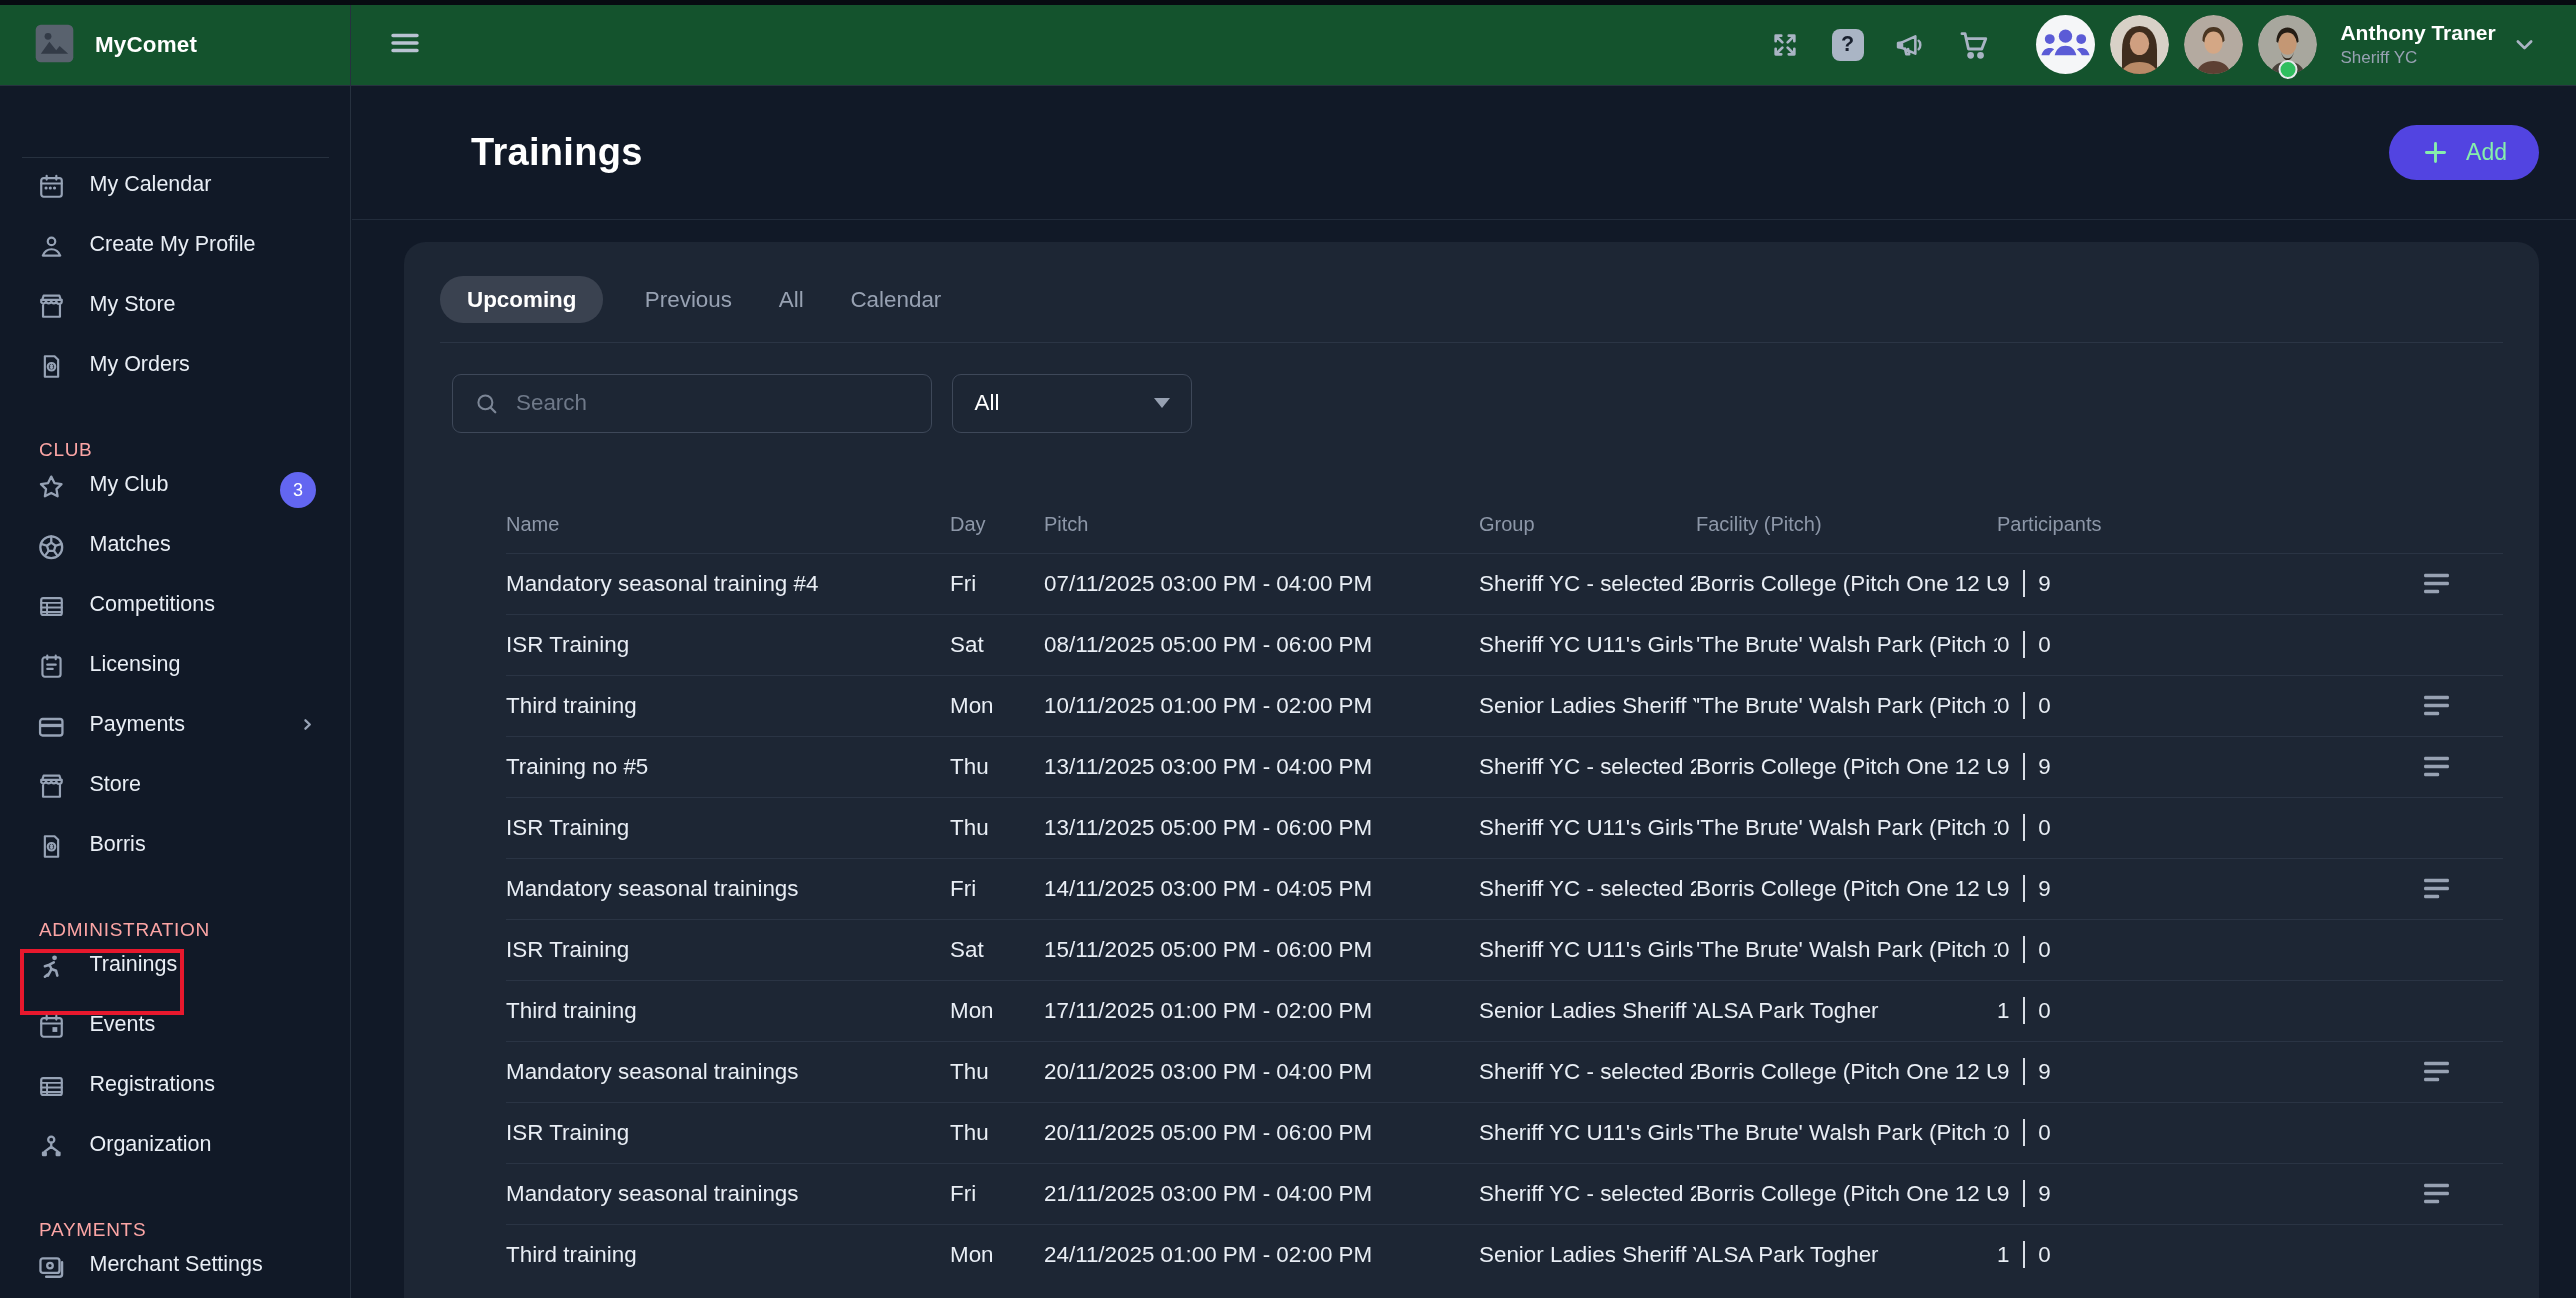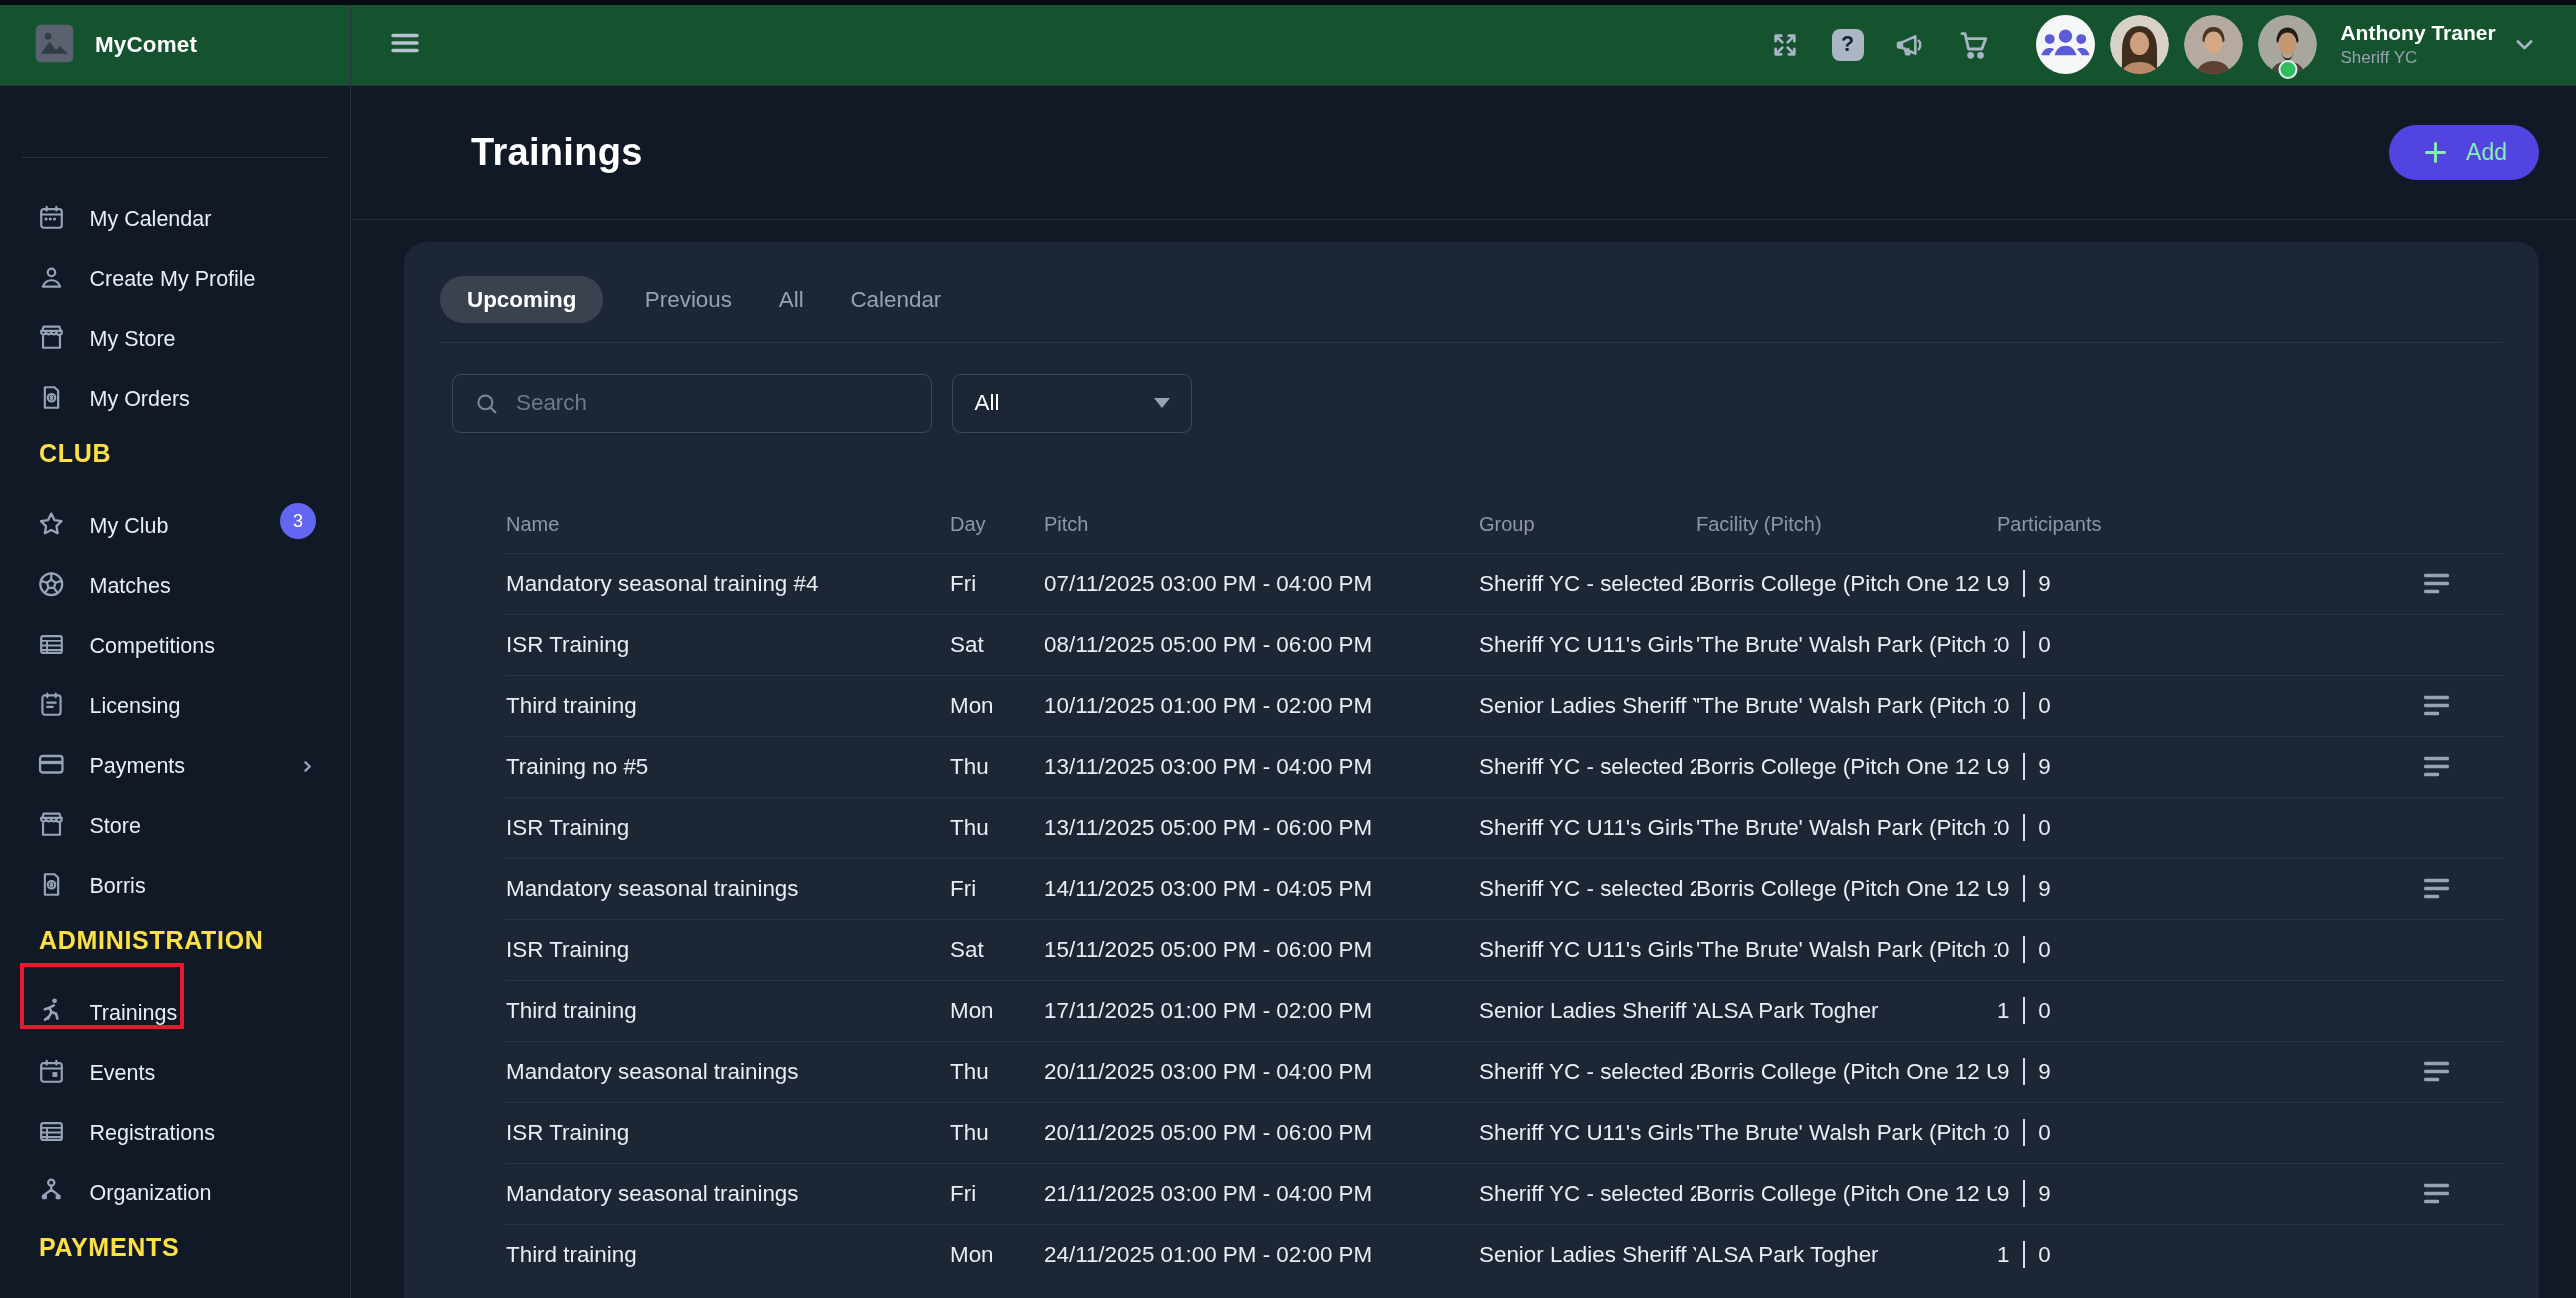--- a/index.html
+++ b/index.html
@@ -33,23 +33,23 @@
   .user { display:flex; align-items:center; gap:14.4px; margin-left:23px; cursor:pointer; }
   .user-name { font-size:21px; font-weight:bold; color:#fff; line-height:1.15; }
   .user-org { font-size:17px; color:#97a1b2; margin-top:2.7px; }
   .chev { color:#aab4c4; display:flex; }
 
   
   .sidebar { position:absolute; top:85px; left:0; bottom:0; width:351px;
     border-right:0.9px solid #27313f; background:#111927; z-index:3; }
   .sidebar-head-divider { margin:0 21.5px; height:73px; border-bottom:0.9px solid #27313f; }
   .nav { padding-top:14.4px; }
-  .section-label { padding:27px 0 10.8px 39px; font-size:25px; font-weight:bold;
-    color:#fde047; letter-spacing:0.7px; }
-  .nav-item { position:relative; height:60px; display:flex; align-items:flex-end;
+  .section-label { padding:27px 0 10.8px 39px; font-size:19px; font-weight:normal;
+    color:#fca5a5; letter-spacing:0.7px; }
+  .nav-item { position:relative; height:60px; display:flex; align-items:flex-start;
     padding-left:36px; gap:23px; cursor:pointer; }
   .nav-item .ic { width:30.5px; display:flex; justify-content:center; color:#97a3b6; flex:0 0 30.5px; }
   .nav-item .lbl { font-size:21.5px; color:#e9eef5; }
   .nav-badge { margin-left:auto; margin-right:34px; min-width:36px; height:36px; padding:0 7.2px;
     border-radius:18px; background:#6366f1; color:#fff; font-size:18px;
     display:flex; align-items:center; justify-content:center; }
   .nav-chev { margin-left:auto; margin-right:30.5px; color:#97a3b6; display:flex; }
   .annotation-box { position:absolute; left:20px; top:50%; transform:translateY(-50%);
     width:164px; height:66px; border:4.5px solid #e8182d; pointer-events:none; }
 

